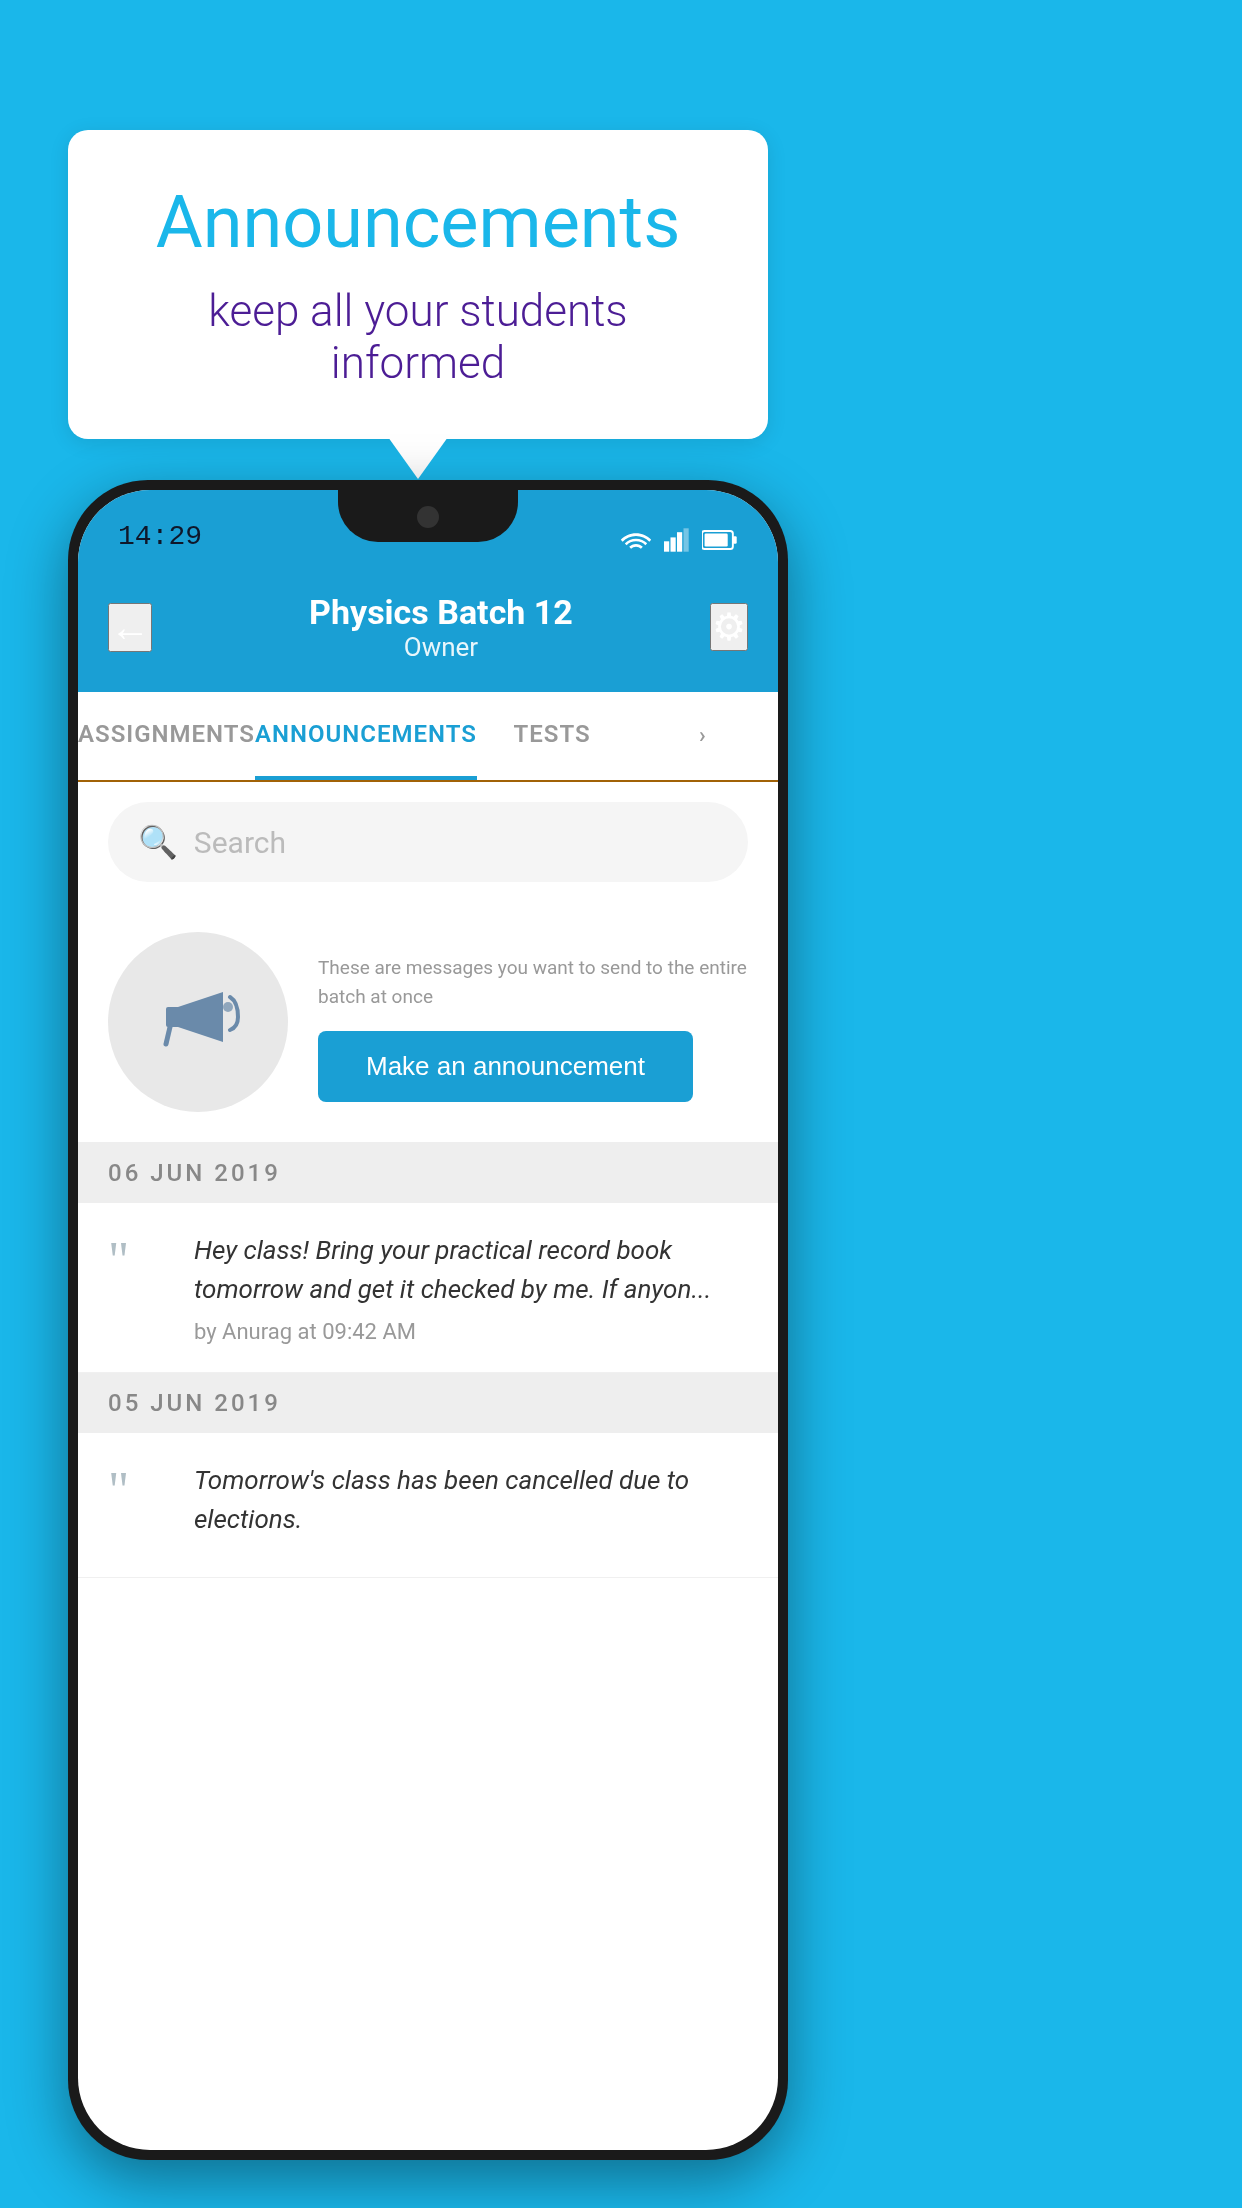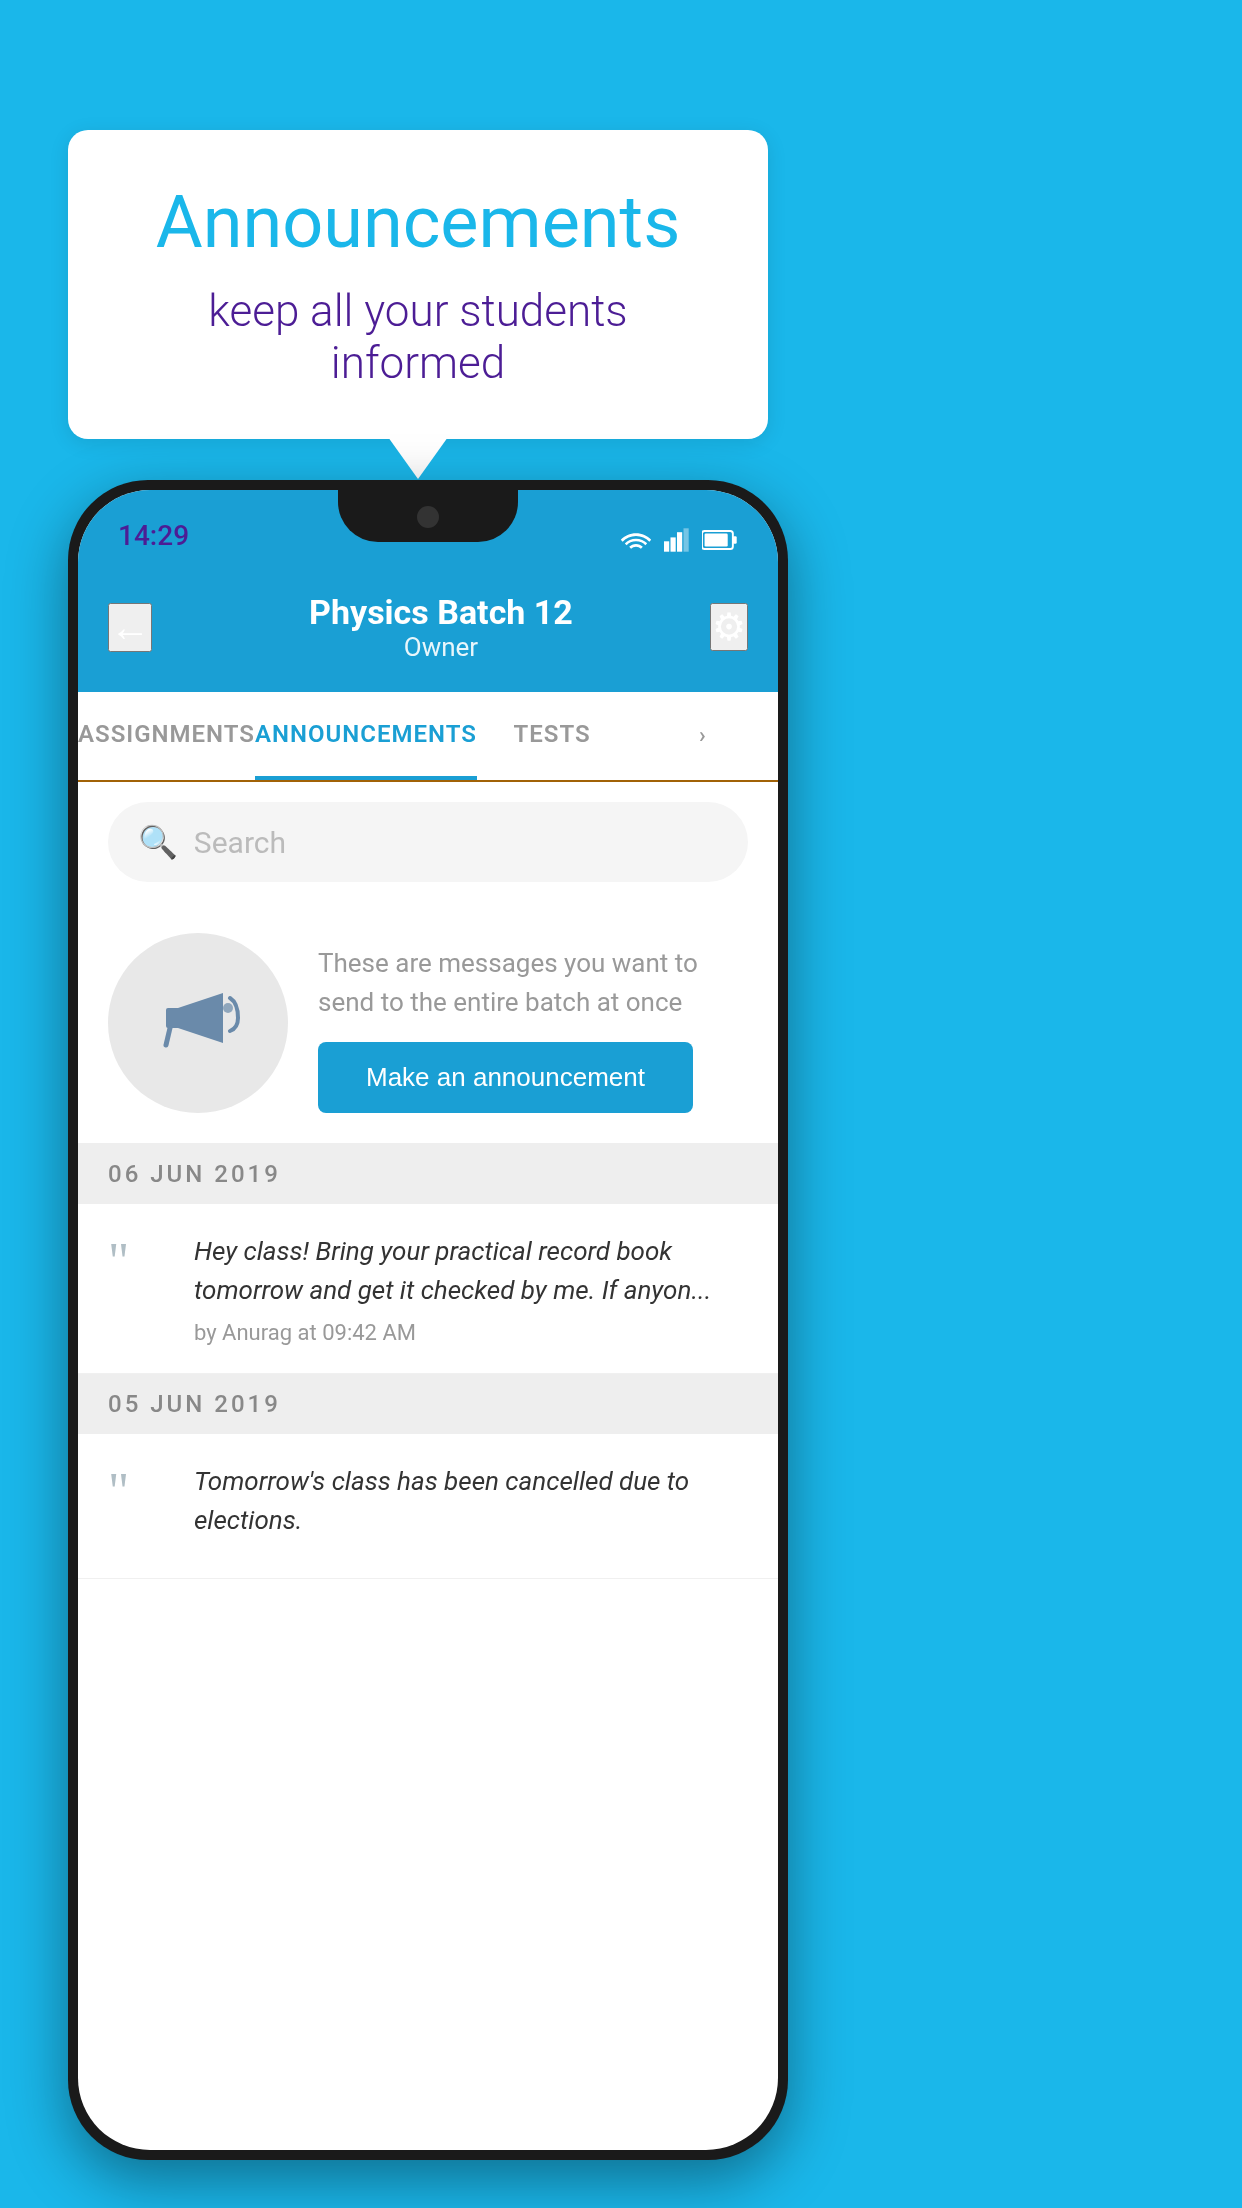--- a/index.html
+++ b/index.html
@@ -128,23 +128,24 @@
       background: #1a9fd4;
       height: 72px;
       display: flex;
       align-items: flex-end;
       padding: 0 40px 10px;
       justify-content: space-between;
       position: relative;
     }
 
     .status-time {
-      color: #4c1d95;
+      color: #0f172a;
       font-size: 28px;
       font-weight: 500;
+      font-family: Liberation Mono, monospace;
     }
 
     .status-icons {
       display: flex;
       align-items: center;
       gap: 12px;
     }
 
     .status-icons svg {
       fill: white;
@@ -273,21 +274,21 @@
       height: 100px;
       fill: #5a7a9a;
     }
 
     .promo-content {
       flex: 1;
     }
 
     .promo-text {
       color: #999;
-      font-size: 26px;
+      font-size: 19px;
       line-height: 1.5;
       margin-bottom: 20px;
       margin-top: 12px;
     }
 
     .make-announcement-btn {
       background: #1a9fd4;
       color: white;
       border: none;
       border-radius: 8px;

